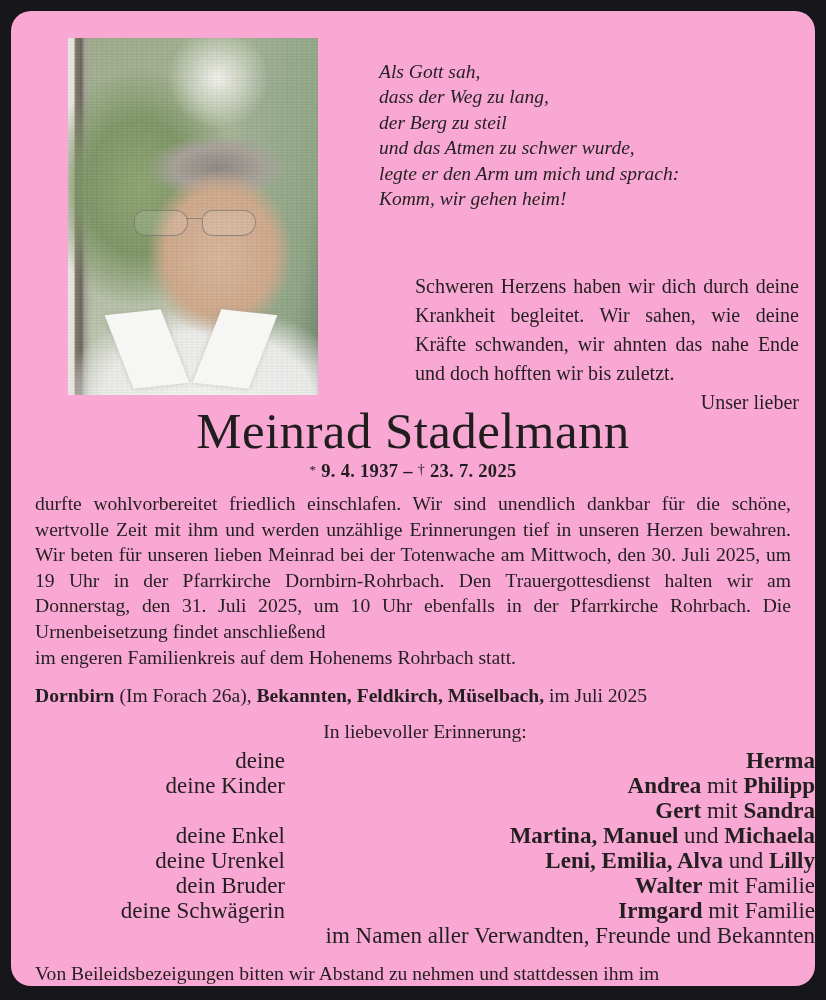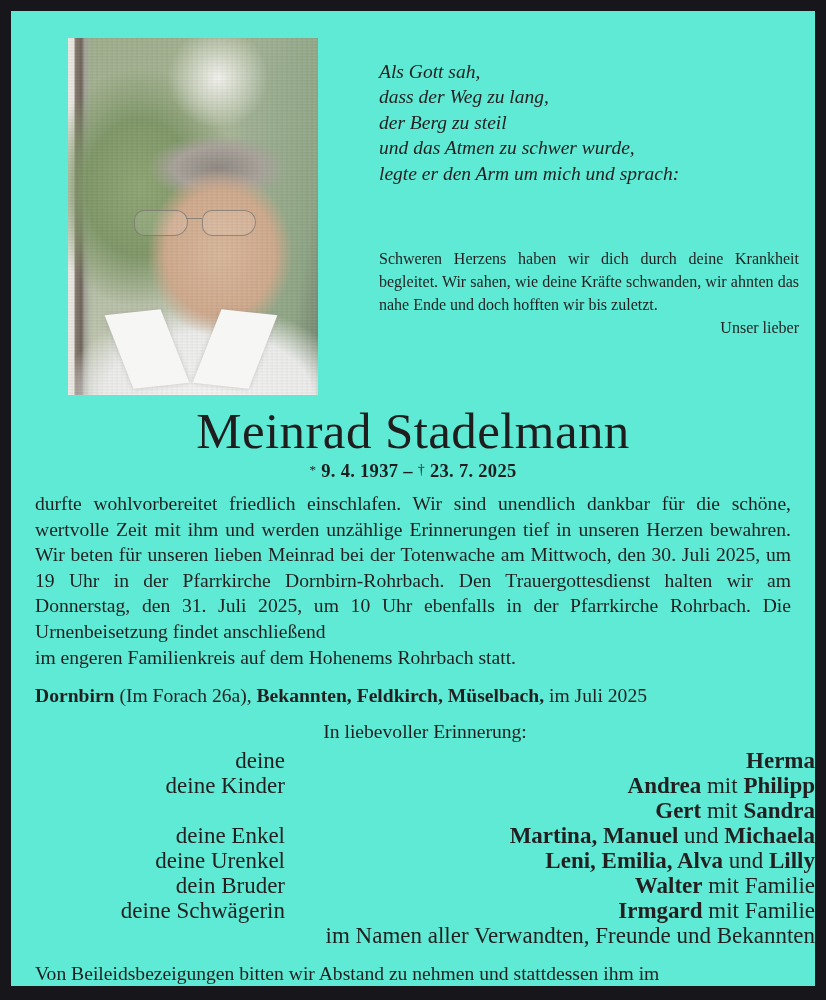--- a/index.html
+++ b/index.html
@@ -20,23 +20,24 @@
     width: 826px;
     height: 1000px;
     box-sizing: border-box;
     background: #17161a;
     padding: 11px 11px 14px 11px;
   }
   .page {
     position: relative;
     width: 100%;
     height: 100%;
-    background: #5eead4;
+    background: #f9a8d4;
     box-sizing: border-box;
     overflow: hidden;
+    border-radius: 20px;
   }
 
   
   .top-area {
     position: relative;
     height: 390px;
   }
 
   .photo-frame {
     position: absolute;
@@ -147,24 +148,25 @@
     margin-top: 48px;
     font-family: "Liberation Serif", serif;
     font-style: italic;
     font-size: 19.5px;
     line-height: 25.4px;
     color: #231f20;
   }
   .intro {
     margin-top: 61px;
     font-family: "Liberation Serif", serif;
-    font-size: 16px;
-    line-height: 23px;
+    font-size: 20px;
+    line-height: 29px;
     color: #231f20;
     text-align: justify;
+    margin-left: 36px;
   }
   .intro .last { text-align: right; }
 
   
   .name {
     text-align: center;
     font-family: "Liberation Serif", serif;
     font-size: 51px;
     line-height: 52px;
     letter-spacing: .4px;
@@ -270,20 +272,21 @@
         <div class="shirt-collar"></div>
       </div>
 
       <div class="right-col">
         <div class="poem">
           <div>Als Gott sah,</div>
           <div>dass der Weg zu lang,</div>
           <div>der Berg zu steil</div>
           <div>und das Atmen zu schwer wurde,</div>
           <div>legte er den Arm um mich und sprach:</div>
+          <div>Komm, wir gehen heim!</div>
         </div>
         <div class="intro">
           <span>Schweren Herzens haben wir dich durch deine Krankheit begleitet. Wir sahen, wie deine Kräfte schwanden, wir ahnten das nahe Ende und doch hofften wir bis zuletzt.</span>
           <div class="last">Unser lieber</div>
         </div>
       </div>
 
     </div>
 
     <div class="name">Meinrad Stadelmann</div>

